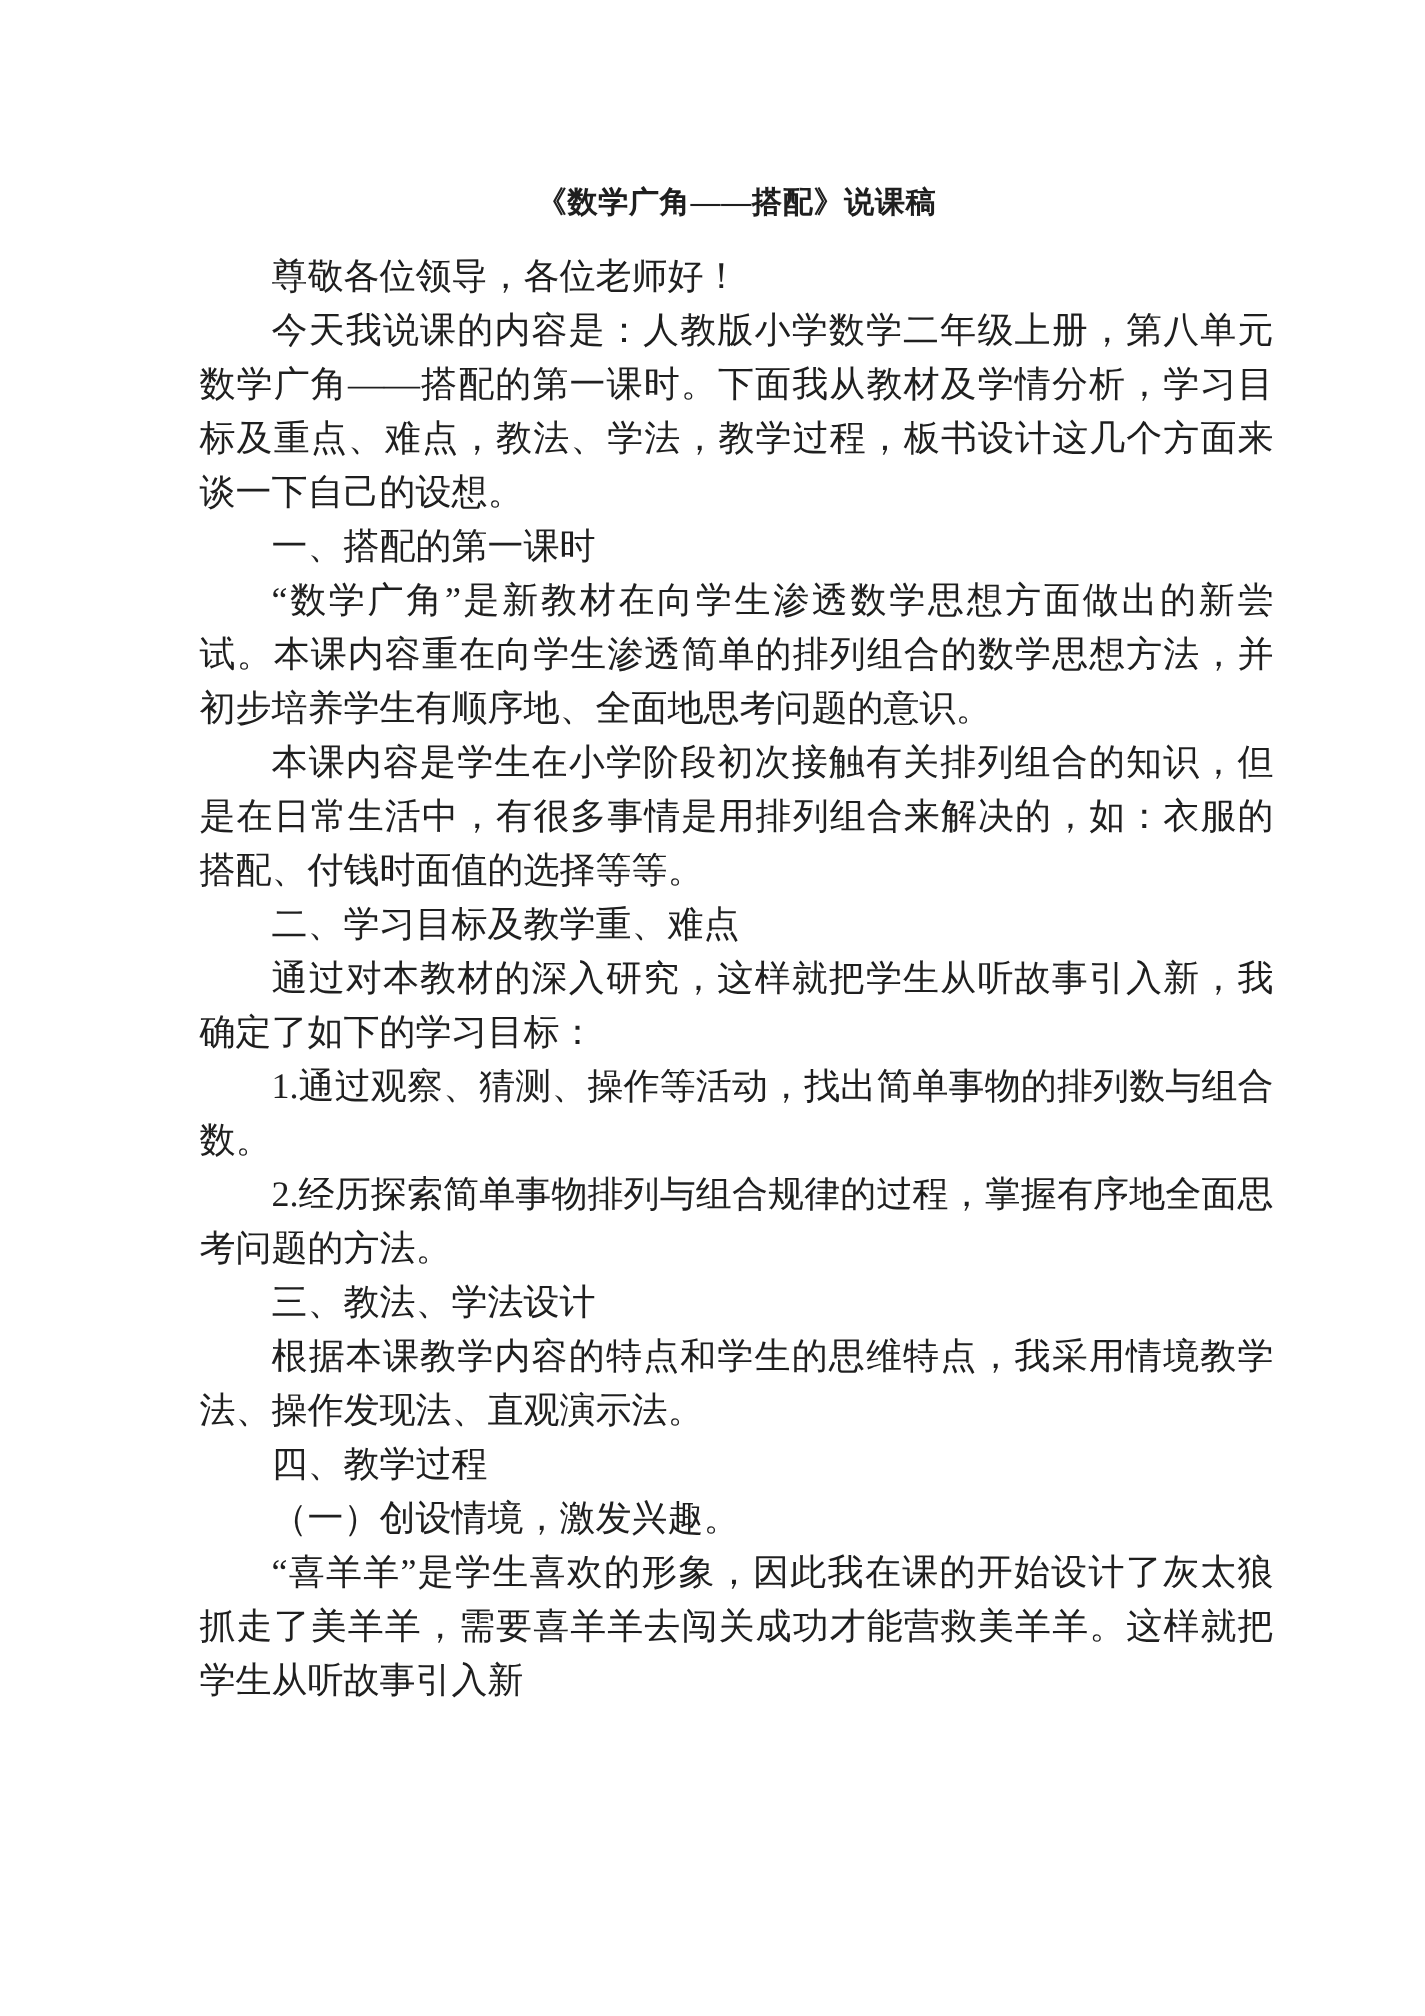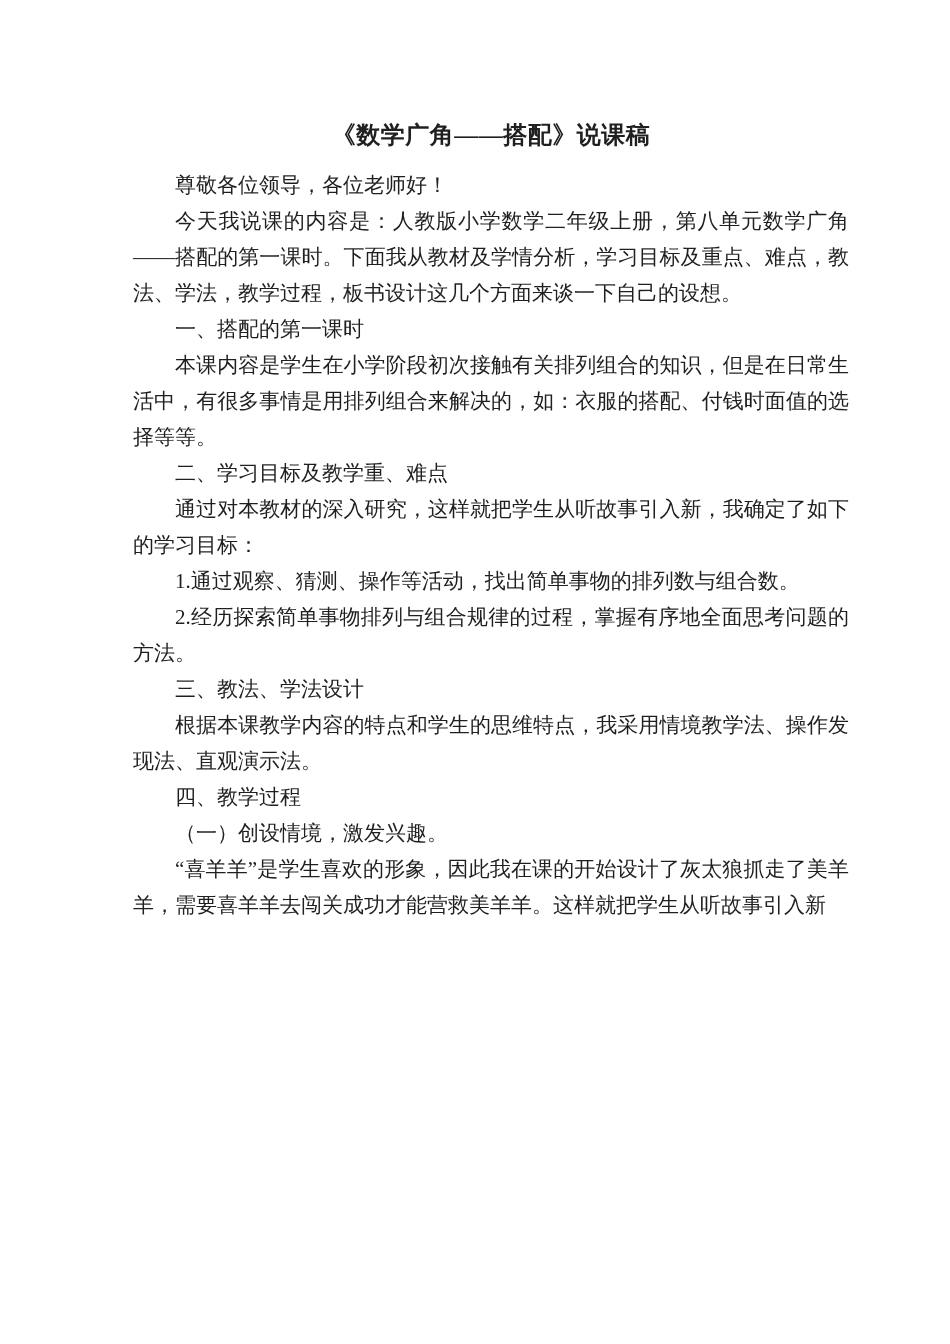--- a/index.html
+++ b/index.html
@@ -15,46 +15,47 @@
     font-family: "Liberation Serif", "DejaVu Serif", serif;
   }
   .page {
     position: absolute;
     left: 133px;
     top: 120px;
     width: 716px;
   }
   .doc-title {
     margin: 0 0 17px 0;
-    font-size: 24px;
+    font-size: 20px;
     line-height: 30px;
     font-weight: bold;
     text-align: center;
     color: #1f1f1f;
     letter-spacing: 0.5px;
   }
   .doc-body p {
     margin: 0;
-    font-size: 21px;
+    font-size: 24px;
     line-height: 36px;
     color: #1f1f1f;
     text-indent: 2em;
     text-align: justify;
     word-break: break-all;
   }
 </style>
 </head>
 <body>
 
 <div class="page">
   <h1 class="doc-title">《数学广角——搭配》说课稿</h1>
   <div class="doc-body">
     <p>尊敬各位领导，各位老师好！</p>
     <p>今天我说课的内容是：人教版小学数学二年级上册，第八单元数学广角——搭配的第一课时。下面我从教材及学情分析，学习目标及重点、难点，教法、学法，教学过程，板书设计这几个方面来谈一下自己的设想。</p>
     <p>一、搭配的第一课时</p>
+    <p>“数学广角”是新教材在向学生渗透数学思想方面做出的新尝试。本课内容重在向学生渗透简单的排列组合的数学思想方法，并初步培养学生有顺序地、全面地思考问题的意识。</p>
     <p>本课内容是学生在小学阶段初次接触有关排列组合的知识，但是在日常生活中，有很多事情是用排列组合来解决的，如：衣服的搭配、付钱时面值的选择等等。</p>
     <p>二、学习目标及教学重、难点</p>
     <p>通过对本教材的深入研究，这样就把学生从听故事引入新，我确定了如下的学习目标：</p>
     <p>1.通过观察、猜测、操作等活动，找出简单事物的排列数与组合数。</p>
     <p>2.经历探索简单事物排列与组合规律的过程，掌握有序地全面思考问题的方法。</p>
     <p>三、教法、学法设计</p>
     <p>根据本课教学内容的特点和学生的思维特点，我采用情境教学法、操作发现法、直观演示法。</p>
     <p>四、教学过程</p>
     <p>（一）创设情境，激发兴趣。</p>
     <p>“喜羊羊”是学生喜欢的形象，因此我在课的开始设计了灰太狼抓走了美羊羊，需要喜羊羊去闯关成功才能营救美羊羊。这样就把学生从听故事引入新</p>

